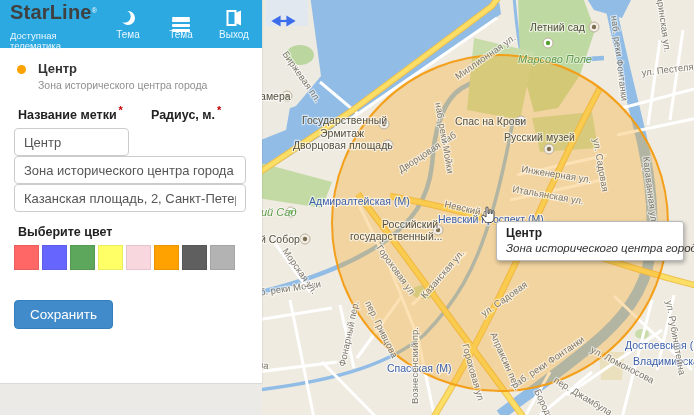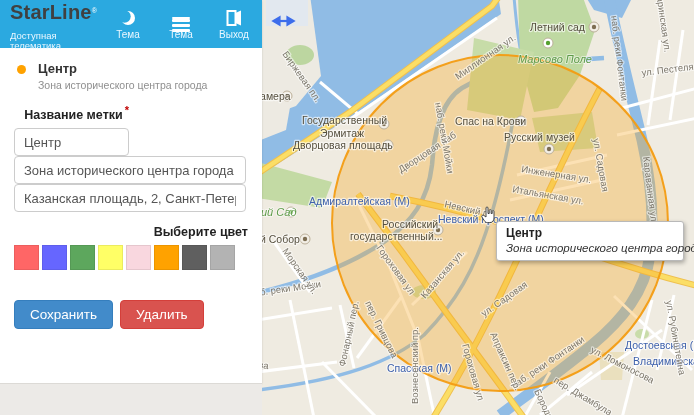--- a/index.html
+++ b/index.html
@@ -19,21 +19,21 @@
   .nav-it .ic{height:20px;display:flex;align-items:center;justify-content:center;}
   .nav-it .lb{color:#EAF7FF;font-size:10px;margin-top:1px;}
   .burger span{display:block;width:18px;height:2.5px;background:#FFF;margin:2.5px 0;border-radius:1px;}
 
   .zone-row{padding:13px 14px 0 14px;display:flex;}
   .zone-dot{width:9px;height:9px;border-radius:50%;background:#FFA200;margin:4px 12px 0 3px;flex:none;}
   .zone-t{font-size:13px;font-weight:bold;color:#333;}
   .zone-d{font-size:10.5px;color:#8F8F8F;margin-top:3px;}
 
   .frm{padding:0 14px;}
-  .lab{font-size:12.5px;font-weight:bold;color:#222;margin:13px 0 6px 4px;text-align:right;}
+  .lab{font-size:12.5px;font-weight:bold;color:#222;margin:13px 0 6px 4px;}
   .req{color:#C00000;font-size:11px;vertical-align:super;margin-left:2px;}
   .inp{height:26px;border:1px solid #CCCCCC;border-radius:4px;padding:0 9px;font-size:13px;color:#555;font-family:"Liberation Sans",sans-serif;outline:none;background:#FFF;}
   .row2{display:flex;gap:18px;}
   .inp.w-name{width:95px;}
   .inp.w-rad{width:82px;}
   .inp.w-full{width:212px;}
   .colors{display:flex;gap:3px;margin-top:2px;}
   .sw{width:25px;height:25px;cursor:pointer;border:1px solid rgba(0,0,0,.08);box-sizing:border-box;}
   .btns{margin:30px 0 0 0;display:flex;gap:7px;}
   .btn{border-radius:4px;font-size:13.5px;color:#FFF;padding:6px 15px;cursor:pointer;font-family:"Liberation Sans",sans-serif;text-align:right;}
@@ -107,20 +107,21 @@
         </div>
       </div>
 
       <div class="frm">
         <div class="row2">
           <div>
             <div class="lab"><span>Название метки</span><span class="req">*</span></div>
             <input class="inp w-name" value="Центр" style="">
           </div>
           <div>
+            <div class="lab"><span>Радиус, м.</span><span class="req">*</span></div>
           </div>
         </div>
 
         <input class="inp w-full" value="Зона исторического центра города" style="">
 
         <input class="inp w-full" value="Казанская площадь, 2, Санкт-Петербург" style="">
 
         <div class="lab">Выберите цвет</div>
         <div class="colors" id="colors-row">
             <div class="sw" style="background: rgb(255, 102, 102);"></div>
@@ -128,21 +129,20 @@
             <div class="sw" style="background: rgb(93, 167, 93);"></div>
             <div class="sw" style="background: rgb(255, 255, 102);"></div>
             <div class="sw" style="background: rgb(249, 215, 223);"></div>
             <div class="sw" style="background: rgb(255, 162, 0);"></div>
             <div class="sw" style="background: rgb(95, 95, 95);"></div>
             <div class="sw" style="background: rgb(179, 179, 179);"></div>
           </div>
 
         <div class="btns">
           <button class="btn btn-save">Сохранить</button>
-          <button class="btn btn-del">Удалить</button>
         </div>
       </div>
     </div>
     <div class="sb-foot"></div>
   </div>
 
   <div class="map">
     <svg width="432" height="415" viewBox="0 0 432 415">
 
       <rect x="0" y="0" width="432" height="415" fill="#EFEBE1"></rect>

